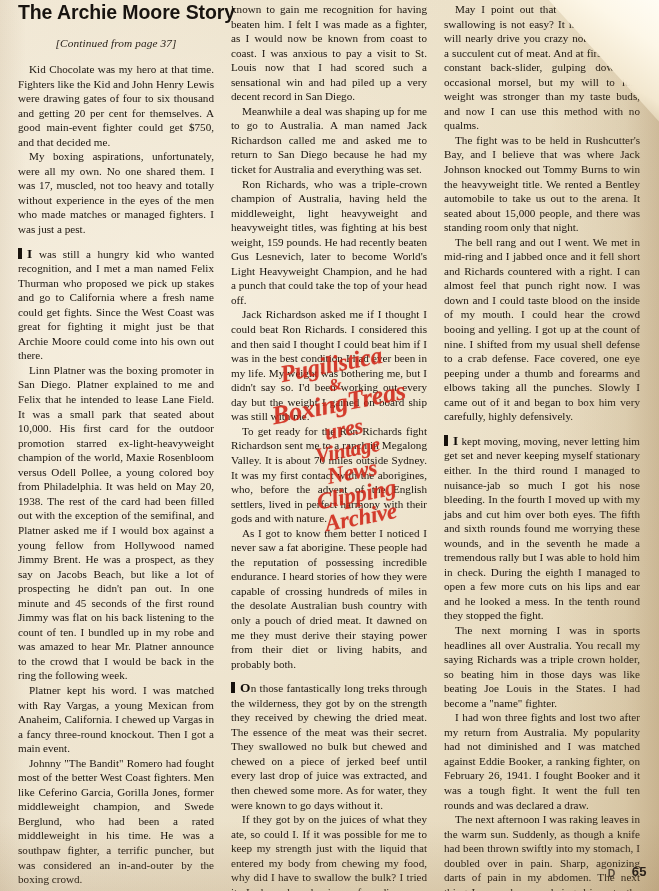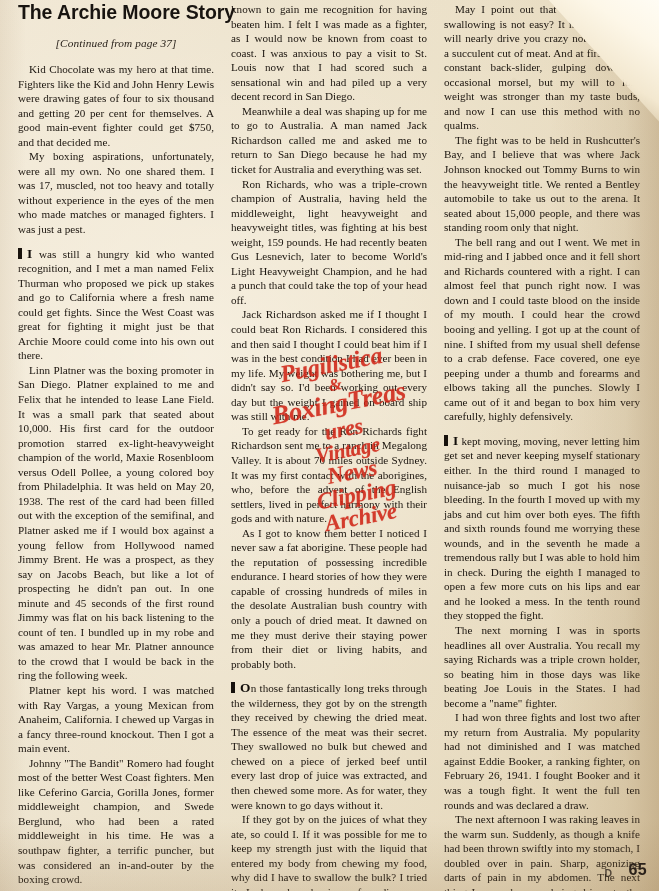--- a/index.html
+++ b/index.html
@@ -184,21 +184,21 @@
     font-family: "Liberation Sans", sans-serif;
     color: #2a211a;
   }
   #footer-mark {
     font-size: 10.5px;
     font-weight: bold;
     opacity: .75;
     letter-spacing: .3px;
   }
   #page-number {
-    font-size: 16px;
+    font-size: 13px;
     font-weight: bold;
     letter-spacing: .4px;
   }
 </style>
 </head>
 <body>
 
 <div id="page">
 
   <div id="grain"></div>

